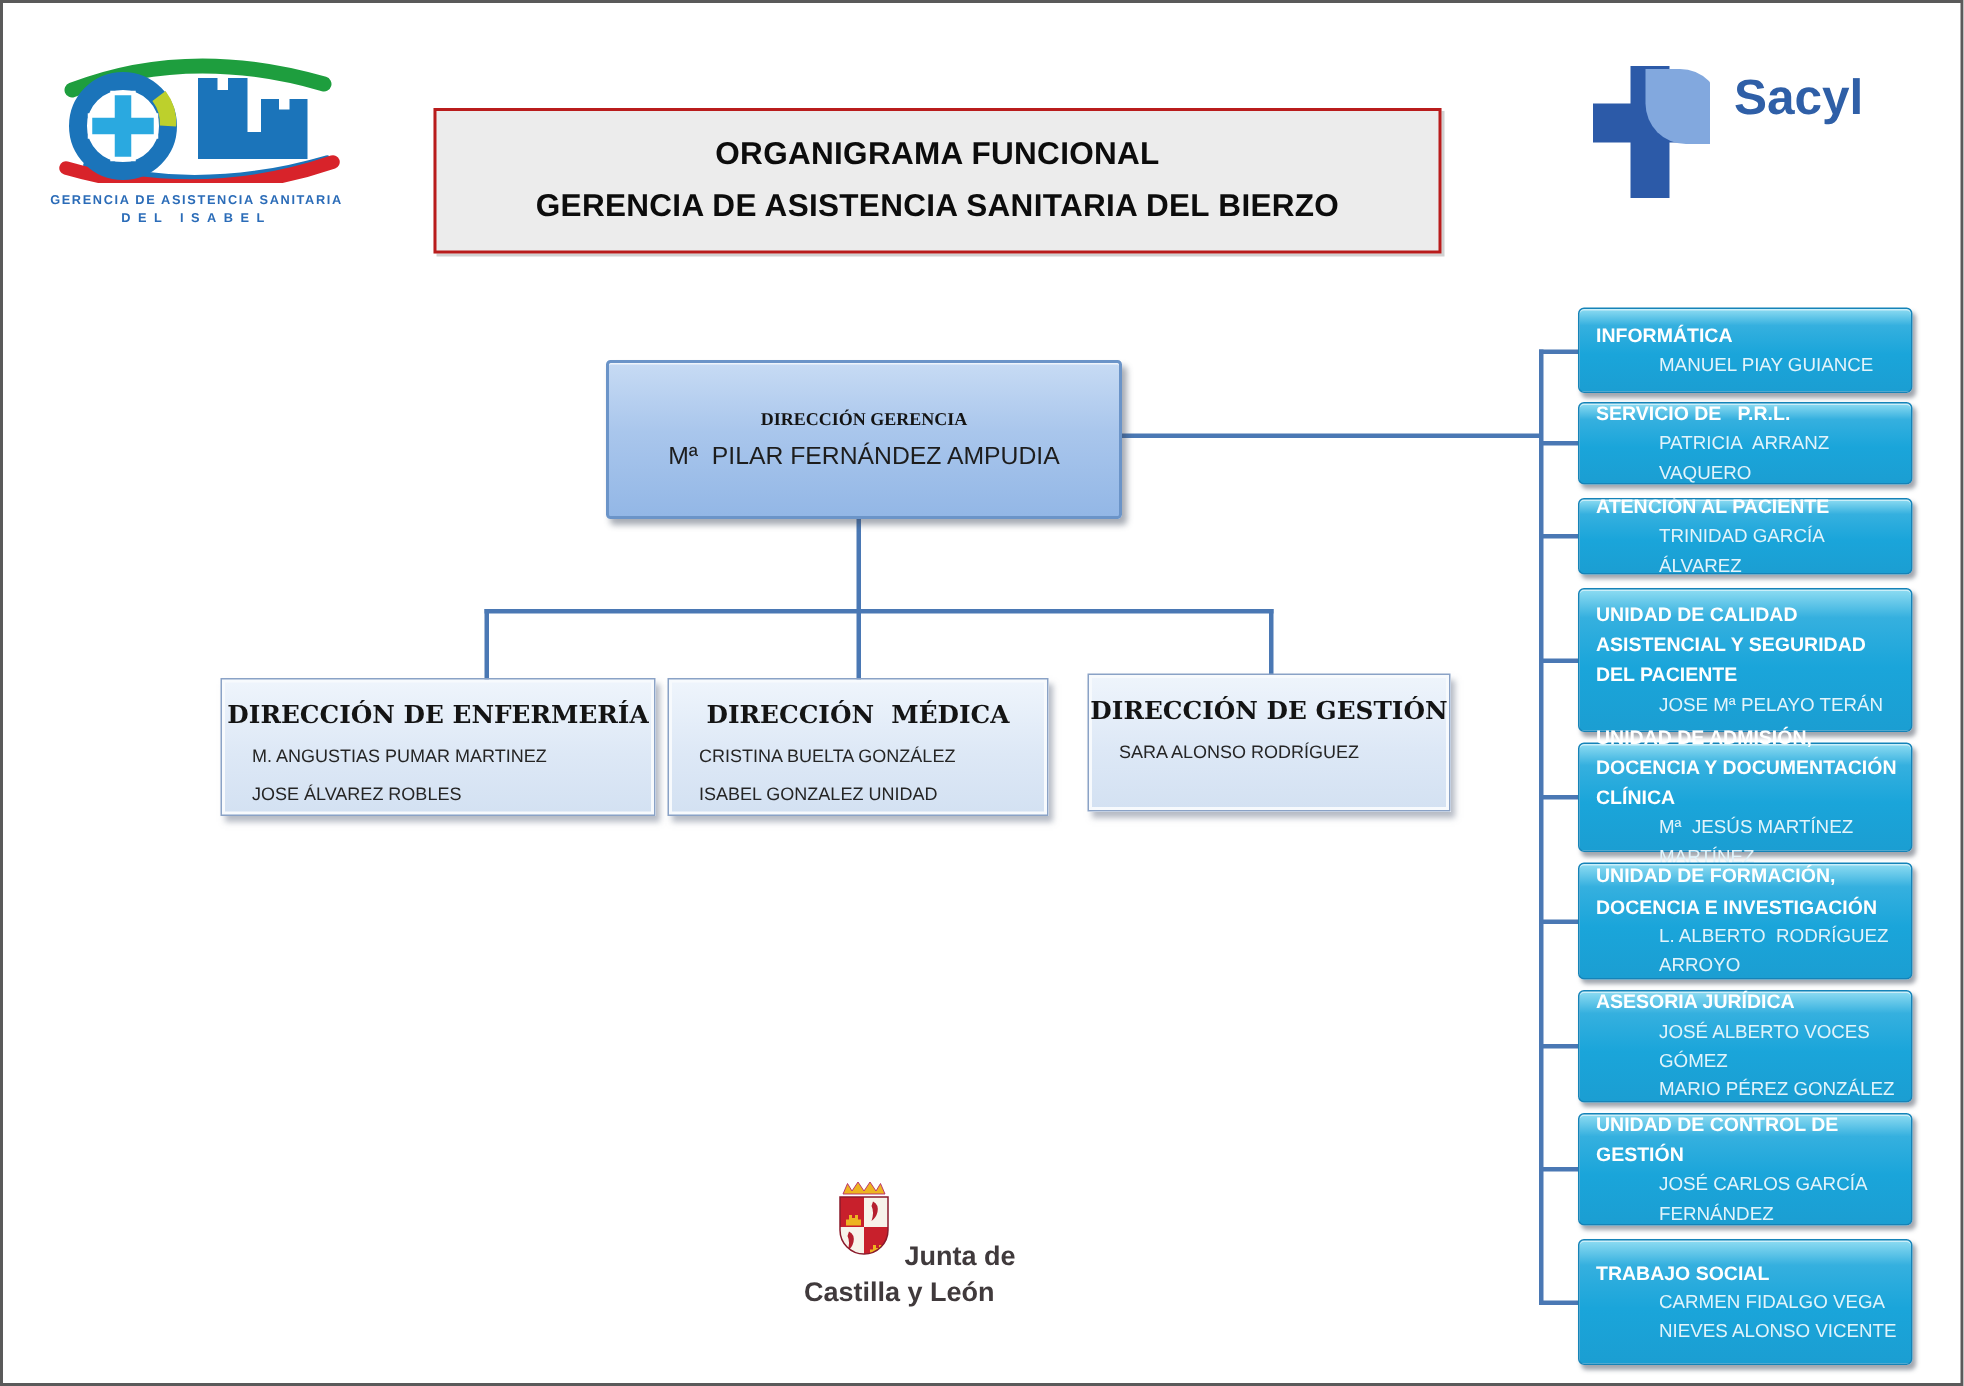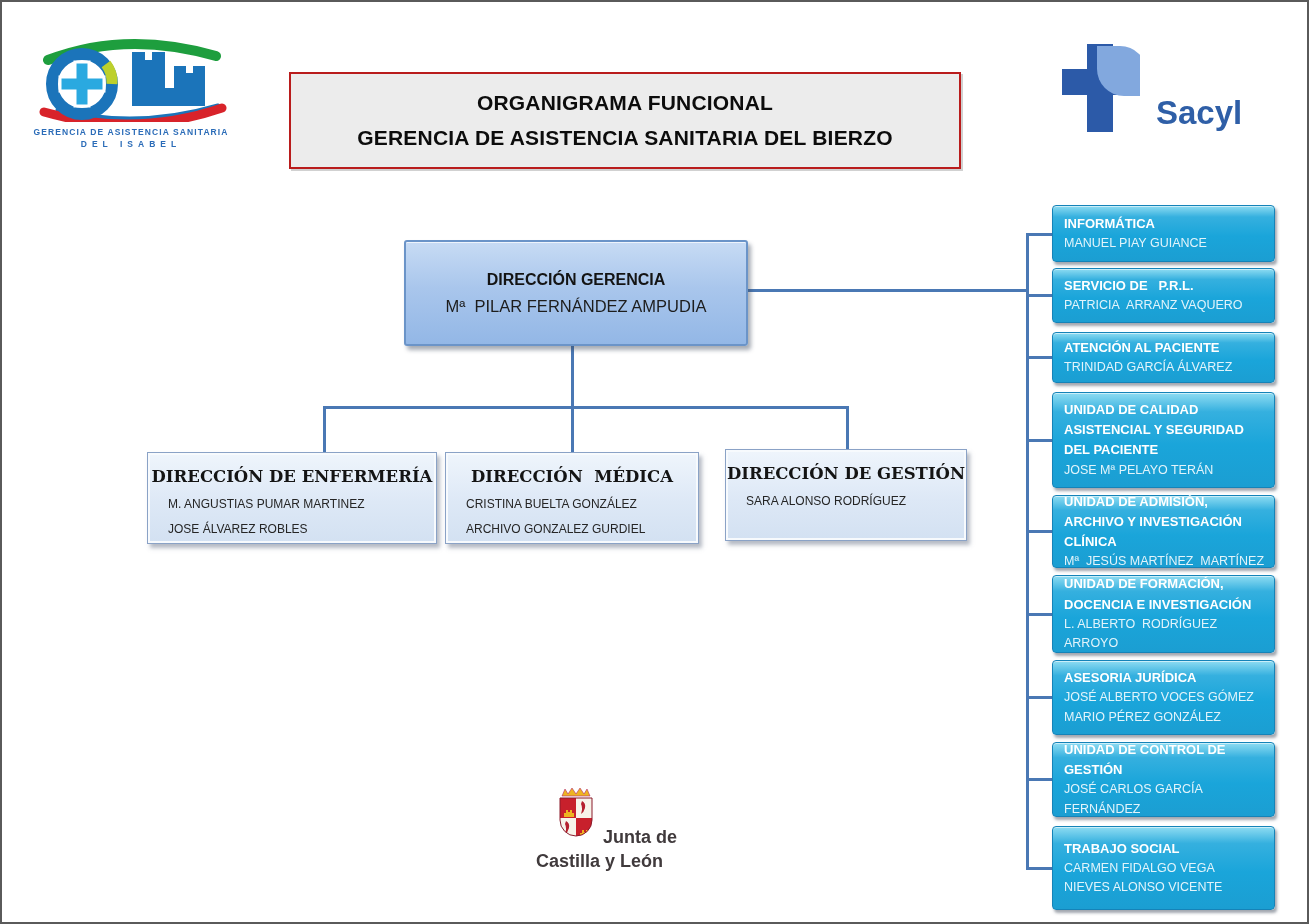--- a/index.html
+++ b/index.html
@@ -15,38 +15,38 @@
     box-shadow:2px 2px 0 rgba(0,0,0,.18);
     display:flex;flex-direction:column;justify-content:center;align-items:center;
     text-align:center;font-weight:bold;font-size:21px;color:#0c0c0c;line-height:1.65;
     letter-spacing:.2px;
   }
   
   .bierzo{position:absolute;left:26px;top:24px;width:206px;height:134px;}
   .bierzo .l1{font-size:8.5px;font-weight:bold;color:#2b6cb8;letter-spacing:1.1px;text-align:center;margin-top:1px;}
   .bierzo .l2{font-size:8.5px;font-weight:bold;color:#2b6cb8;letter-spacing:5px;text-align:center;margin-top:2px;}
   
-  .sacyl{position:absolute;left:1058px;top:40px;width:200px;height:90px;display:flex;align-items:flex-end;}
+  .sacyl{position:absolute;left:1058px;top:40px;width:200px;height:90px;display:flex;align-items:flex-start;}
   .sacyl .word{font-size:33px;font-weight:bold;color:#2f5fa7;margin-left:16px;margin-top:4px;}
   
   .junta{position:absolute;left:495px;top:785px;width:205px;height:108px;color:#403a3c;}
   .junta svg{position:absolute;left:56px;top:0;}
   .junta .j1{position:absolute;left:106px;top:40px;font-size:18px;font-weight:bold;}
   .junta .j2{position:absolute;left:0;top:64px;width:205px;text-align:center;font-size:18px;font-weight:bold;}
   
   .line{position:absolute;background:#4a78b4;}
   
   .root-box{
     position:absolute;left:402px;top:238px;width:340px;height:102px;
     background:linear-gradient(180deg,#c7dbf4 0%,#a9c6ec 45%,#93b7e6 100%);
     border:2px solid #6b94c8;border-radius:3px;
     box-shadow:3px 4px 4px rgba(60,70,90,.45), inset 0 1px 0 rgba(255,255,255,.7);
     display:flex;flex-direction:column;justify-content:center;align-items:center;text-align:center;
   }
-  .root-box .t{font-family:Liberation Sans, sans-serif;font-weight:bold;font-size:16px;color:#141414;margin-bottom:8px;}
+  .root-box .t{font-family:Liberation Serif, serif;font-weight:bold;font-size:12px;color:#141414;margin-bottom:8px;}
   .root-box .n{font-size:16.5px;color:#1d1d1d;}
   
   .dir-box{
     position:absolute;height:92px;
     background:linear-gradient(180deg,#eff5fc 0%,#dde8f6 55%,#d3e1f2 100%);
     border:1px solid #8aa2c6;
     box-shadow:3px 4px 4px rgba(110,120,140,.5), inset 0 0 0 2px #f7fafd;
     padding-top:14px;box-sizing:border-box;
   }
   .dir-box .t{font-family:"DejaVu Serif",serif;font-weight:bold;font-size:16.5px;color:#141414;text-align:center;margin-bottom:10px;}
@@ -54,21 +54,21 @@
   
   .unit{
     position:absolute;left:1050px;width:223px;box-sizing:border-box;
     background:linear-gradient(180deg,#8edcf2 0%,#35b0df 20%,#1aa5da 55%,#1b9ed2 100%);
     border:1px solid #1583b8;border-radius:4px;
     box-shadow:2px 3px 3px rgba(70,80,95,.5), inset 0 1px 0 rgba(255,255,255,.55);
     display:flex;flex-direction:column;justify-content:center;
     padding:4px 4px 4px 11px;
   }
   .unit .t{font-size:13px;font-weight:bold;color:#ffffff;line-height:1.55;}
-  .unit .n{font-size:12.5px;color:#e2f4fb;line-height:1.55;}
+  .unit .n{font-size:12.5px;color:#e2f4fb;line-height:1.55;margin-left:42px;}
 </style>
 </head>
 <body>
 
 <div id="stage">
 
   <div class="bierzo">
     <svg width="206" height="96" viewBox="0 0 206 96">
       <path d="M20,34 Q98,4 188,30" stroke="#1e9e3e" stroke-width="10" fill="none" stroke-linecap="round"></path>
       <path d="M30,84 Q108,104 190,80" stroke="#1b74ba" stroke-width="5" fill="none" stroke-linecap="round"></path>
@@ -119,21 +119,21 @@
   </div>
 
   <div class="dir-box" style="left:145px;top:450px;width:290px">
     <div class="t">DIRECCIÓN DE ENFERMERÍA</div>
     <div class="n">M. ANGUSTIAS PUMAR MARTINEZ</div>
     <div class="n">JOSE ÁLVAREZ ROBLES</div>
   </div>
   <div class="dir-box" style="left:443px;top:450px;width:254px">
     <div class="t">DIRECCIÓN&nbsp; MÉDICA</div>
     <div class="n">CRISTINA BUELTA GONZÁLEZ</div>
-    <div class="n">ARCHIVO GONZALEZ GURDIEL</div>
+    <div class="n">ISABEL GONZALEZ UNIDAD</div>
   </div>
   <div class="dir-box" style="left:723px;top:447px;width:242px">
     <div class="t">DIRECCIÓN DE GESTIÓN</div>
     <div class="n">SARA ALONSO RODRÍGUEZ</div>
   </div>
 
   <div class="unit" style="top:203px;height:57px">
     <div class="t">INFORMÁTICA</div>
     <div class="n">MANUEL PIAY GUIANCE</div>
   </div>
@@ -143,21 +143,21 @@
   </div>
   <div class="unit" style="top:330px;height:51px">
     <div class="t">ATENCIÓN AL PACIENTE</div>
     <div class="n">TRINIDAD GARCÍA ÁLVAREZ</div>
   </div>
   <div class="unit" style="top:390px;height:96px">
     <div class="t">UNIDAD DE CALIDAD ASISTENCIAL Y SEGURIDAD DEL PACIENTE</div>
     <div class="n">JOSE Mª PELAYO TERÁN</div>
   </div>
   <div class="unit" style="top:493px;height:73px">
-    <div class="t">UNIDAD DE ADMISIÓN, ARCHIVO Y INVESTIGACIÓN CLÍNICA</div>
+    <div class="t">UNIDAD DE ADMISIÓN, DOCENCIA Y DOCUMENTACIÓN CLÍNICA</div>
     <div class="n">Mª&nbsp; JESÚS MARTÍNEZ&nbsp; MARTÍNEZ</div>
   </div>
   <div class="unit" style="top:658px;height:75px">
     <div class="t">ASESORIA JURÍDICA</div>
     <div class="n">JOSÉ ALBERTO VOCES GÓMEZ</div>
     <div class="n">MARIO PÉREZ GONZÁLEZ</div>
   </div>
   <div class="unit" style="top:573px;height:78px">
     <div class="t">UNIDAD DE FORMACIÓN, DOCENCIA E INVESTIGACIÓN</div>
     <div class="n">L. ALBERTO&nbsp; RODRÍGUEZ ARROYO</div>

